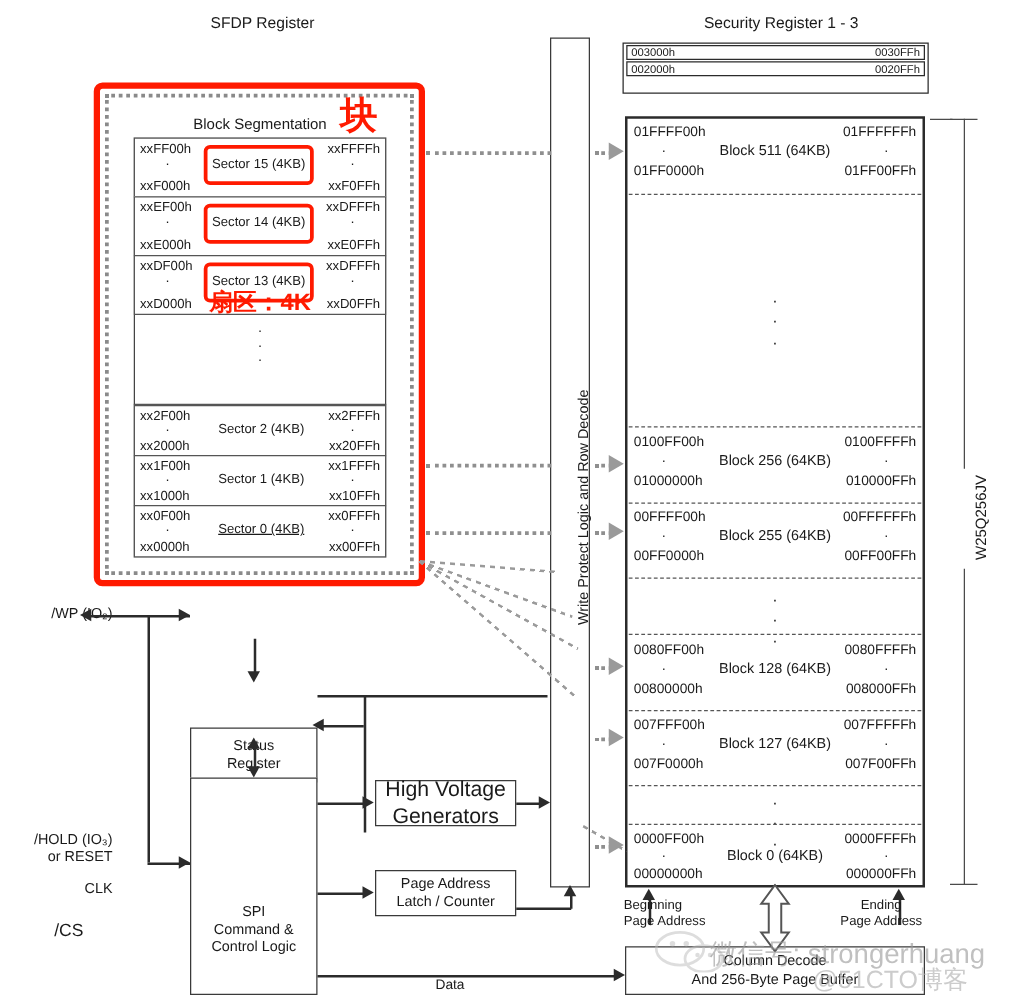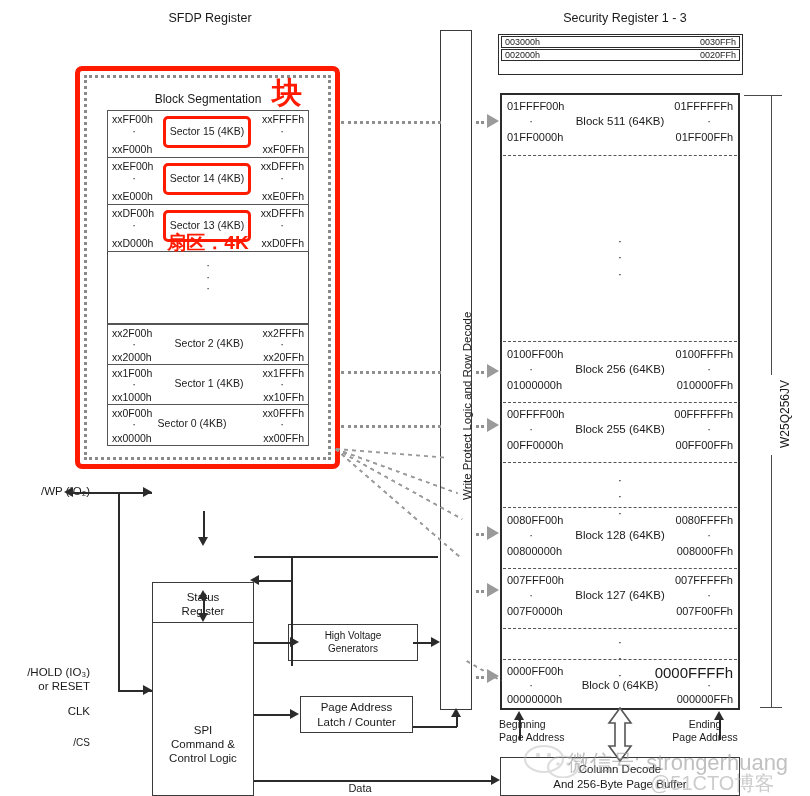--- a/index.html
+++ b/index.html
@@ -211,21 +211,21 @@
     <span class="t ctr" style="left:51px; top:13px; width:100px; font-size:10.5px;">Sector 1 (4KB)</span>
   </div>
 
   <div class="sector-row" style="left:107px; top:404px; width:202px; height:42px;">
     <span class="addr-l" style="left:4px; top:2px;">xx0F00h</span>
     <span class="addr-r" style="right:4px; top:2px;">xx0FFFh</span>
     <span class="dotc" style="left:4px; top:13px; width:44px;">·</span>
     <span class="dotc" style="right:4px; top:13px; width:44px;">·</span>
     <span class="addr-l" style="left:4px; top:27px;">xx0000h</span>
     <span class="addr-r" style="right:4px; top:27px;">xx00FFh</span>
-    <span class="t ctr" style="left:34px; top:13px; width:100px; font-size:10.5px;">Sector 0 (4KB)</span>
+    <span class="t ctr" style="left:51px; top:13px; width:100px; font-size:10.5px;text-decoration:underline;">Sector 0 (4KB)</span>
   </div>
 
   <div class="box" style="left:440px; top:30px; width:32px; height:680px;"></div>
   <div class="vert-lbl" style="left:461px; top:500px; font-size:11.5px; transform:rotate(-90deg);">Write Protect Logic and Row Decode</div>
 
   <div class="abs" style="left:500px; top:93px; width:240px; height:617px; border:2px solid #2b2b2b; background:#fff;"></div>
 
   <div class="abs" style="left:500px; top:93px; width:240px; height:62px;">
     <span class="t" style="left:7px; top:7px; font-size:11px;">01FFFF00h</span>
     <span class="t rgt" style="right:7px; top:7px; font-size:11px;">01FFFFFFh</span>
@@ -290,21 +290,21 @@
     <span class="t rgt" style="right:7px; top:37px; font-size:11px;">007F00FFh</span>
   </div>
   <div class="abs" style="left:503px; top:628px; width:234px; border-top:1.6px dashed #555;"></div>
 
   <div class="t ctr" style="left:500px; top:634px; width:240px; font-size:13px; line-height:1.25;">·
 ·
 ·</div>
 
   <div class="abs" style="left:500px; top:660px; width:240px; height:50px;">
     <span class="t" style="left:7px; top:5px; font-size:11px;">0000FF00h</span>
-    <span class="t rgt" style="right:7px; top:5px; font-size:15px;padding-left:10px;">0000FFFFh</span>
+    <span class="t rgt" style="right:7px; top:5px; font-size:11px;padding-left:10px;">0000FFFFh</span>
     <span class="t ctr" style="left:55px; top:19px; width:130px; font-size:11.5px;">Block 0 (64KB)</span>
     <span class="t ctr" style="left:20px; top:19px; width:22px; font-size:11px;">·</span>
     <span class="t ctr" style="right:20px; top:19px; width:22px; font-size:11px;">·</span>
     <span class="t" style="left:7px; top:33px; font-size:11px;">00000000h</span>
     <span class="t rgt" style="right:7px; top:33px; font-size:11px;">000000FFh</span>
   </div>
   <div class="abs" style="left:503px; top:659px; width:234px; border-top:1.6px dashed #555;"></div>
 
   <div class="dim-line" style="left:771px; top:95px; width:1.4px; height:280px;"></div>
   <div class="dim-line" style="left:771px; top:455px; width:1.4px; height:253px;"></div>
@@ -343,40 +343,40 @@
     <span style="white-space:pre-line;">Status
 Register</span>
   </div>
 
   <div class="box" style="left:152px; top:622px; width:102px; height:174px; font-size:11.5px; align-items:flex-start; padding-top:100px;">
     <span style="white-space:pre-line;">SPI
 Command &amp;
 Control Logic</span>
   </div>
 
-  <div class="box" style="left:288px; top:624px; width:130px; height:37px; font-size:10px;">
+  <div class="box" style="left:300px; top:624px; width:113px; height:37px; font-size:17px;">
     <span style="white-space:pre-line;">High Voltage
 Generators</span>
   </div>
 
   <div class="box" style="left:300px; top:696px; width:113px; height:37px; font-size:11.5px;">
     <span style="white-space:pre-line;">Page Address
 Latch / Counter</span>
   </div>
 
   <div class="box" style="left:500px; top:757px; width:240px; height:39px; font-size:11.5px;">
     <span style="white-space:pre-line;">Column Decode
 And 256-Byte Page Buffer</span>
   </div>
 
   <div class="t rgt" style="left:20px; top:485px; width:70px; font-size:11.5px;">/WP (IO₂)</div>
   <div class="t rgt" style="left:10px; top:666px; width:80px; font-size:11.5px; white-space:pre-line; line-height:1.2;">/HOLD (IO₃)
 or RESET</div>
   <div class="t rgt" style="left:20px; top:705px; width:70px; font-size:11.5px;">CLK</div>
-  <div class="t rgt" style="left:20px; top:737px; width:70px; font-size:10px;">/CS</div>
+  <div class="t rgt" style="left:20px; top:737px; width:70px; font-size:14px;text-align:center;">/CS</div>
 
   <div class="hline" style="left:70px; top:492px; width:82px;"></div>
   <div class="ar ar-l" style="left:64px; top:487px;"></div>
   <div class="ar ar-r" style="left:143px; top:487px;"></div>
 
   <div class="vline" style="left:118px; top:492px; height:198px;"></div>
   <div class="hline" style="left:118px; top:690px; width:34px;"></div>
   <div class="ar ar-r" style="left:143px; top:685px;"></div>
 
   <div class="vline" style="left:203px; top:511px; height:27px;"></div>

